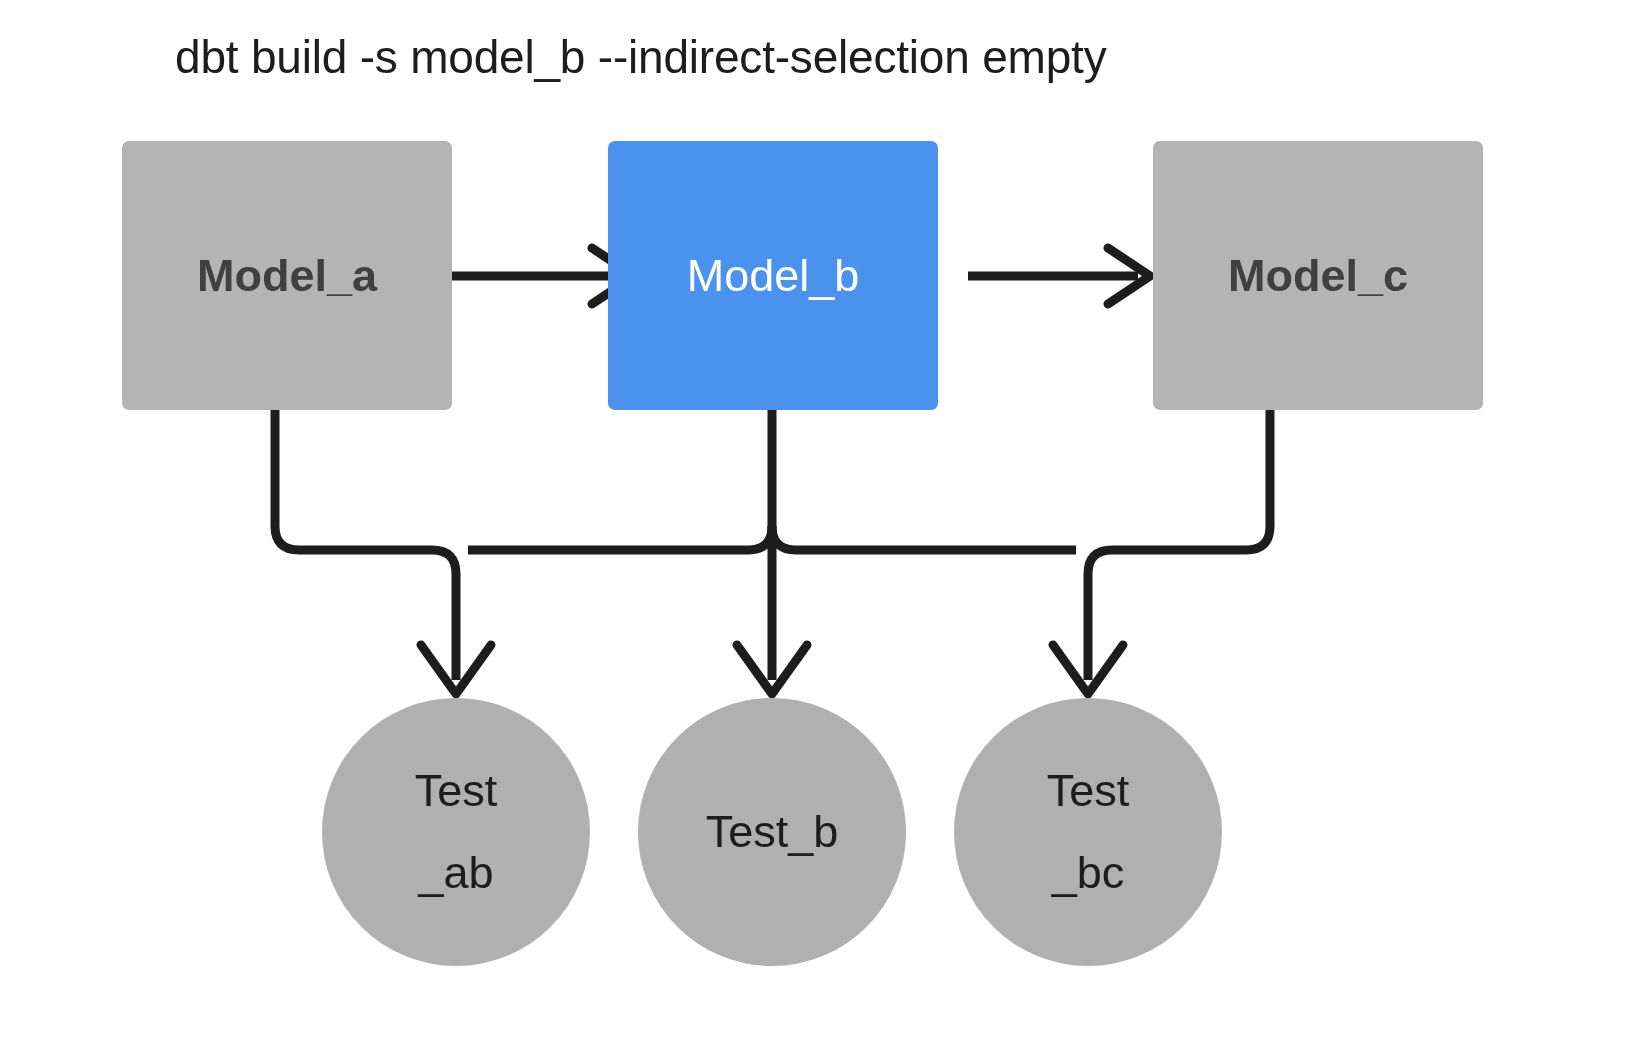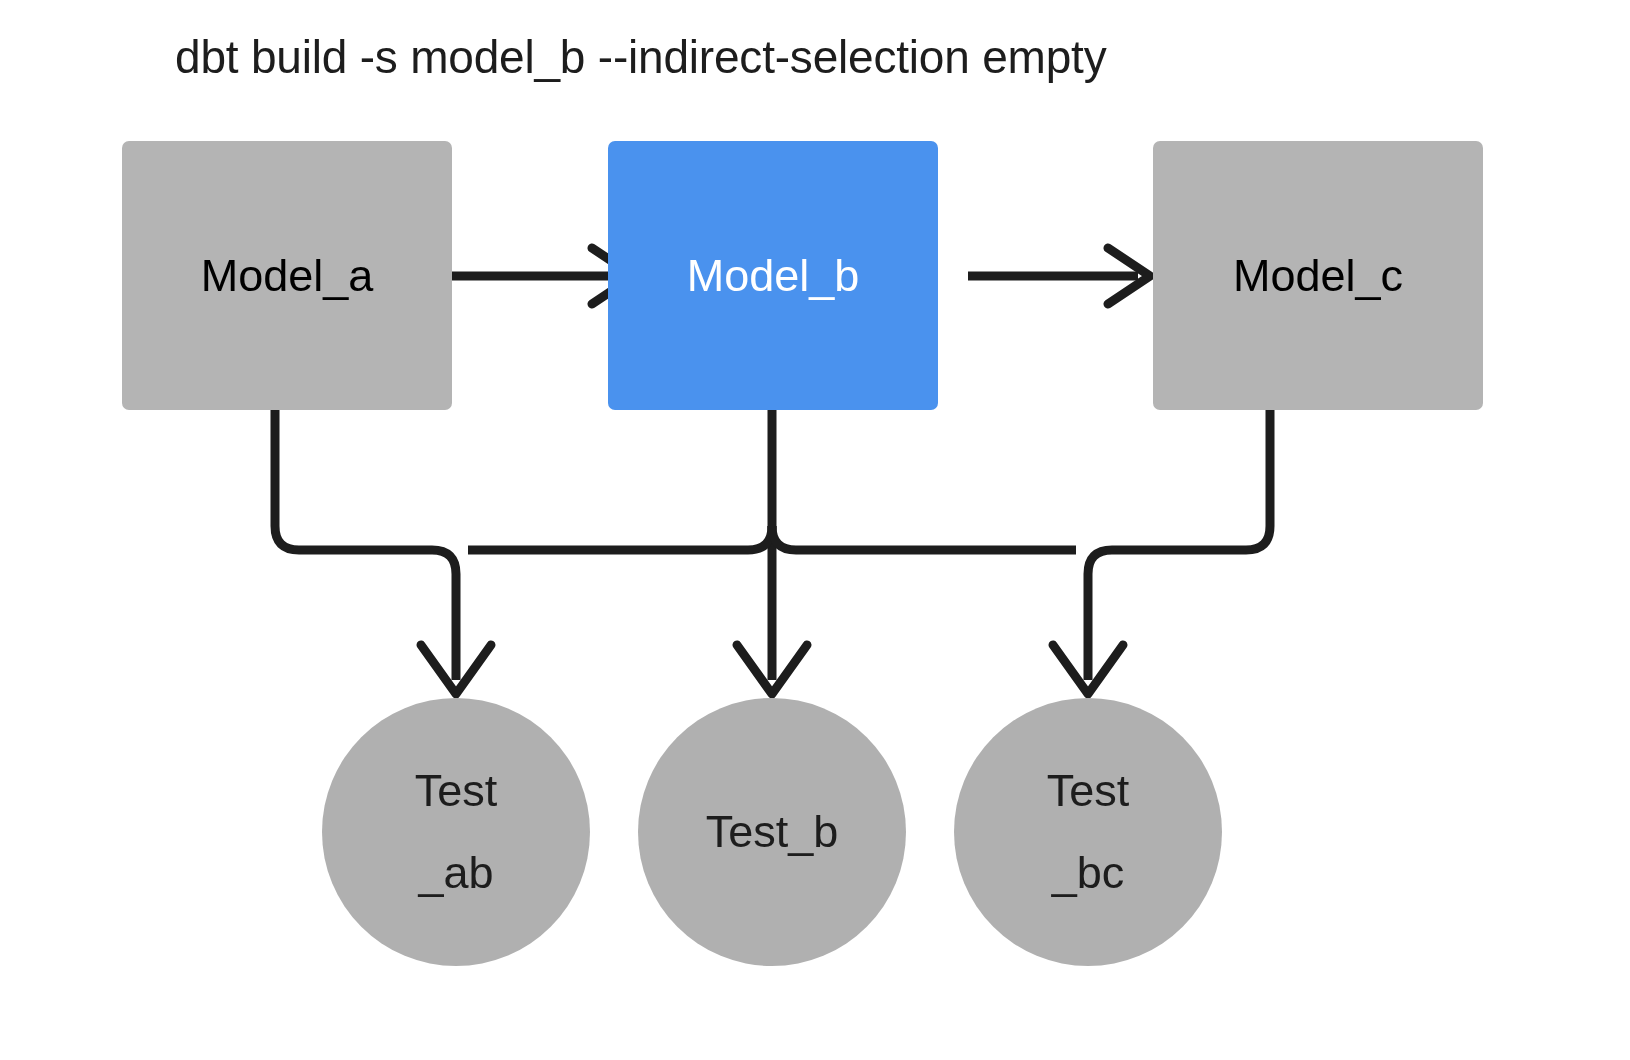--- a/index.html
+++ b/index.html
@@ -46,21 +46,21 @@
   .node-box .node-label {
     font-size: 45px;
     font-weight: 400;
     line-height: 1.05;
     text-align: center;
     white-space: nowrap;
   }
   #node-model-a { left: 122px; top: 141px; background: #b4b4b4; }
   #node-model-b { left: 608px; top: 141px; background: #4a92ee; }
   #node-model-c { left: 1153px; top: 141px; background: #b4b4b4; }
-  #node-model-a .node-label, #node-model-c .node-label { color: #000000; }
+  #node-model-a .node-label, #node-model-c .node-label { color: #404040; font-weight: bold; }
   #node-model-b .node-label { color: #ffffff; }
 
   .node-circle {
     position: absolute;
     width: 268px;
     height: 268px;
     border-radius: 50%;
     background: #b0b0b0;
     display: flex;
     align-items: center;

